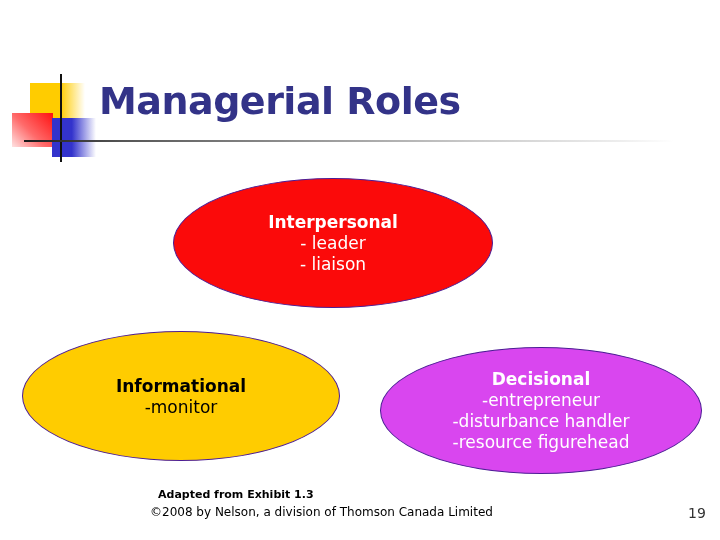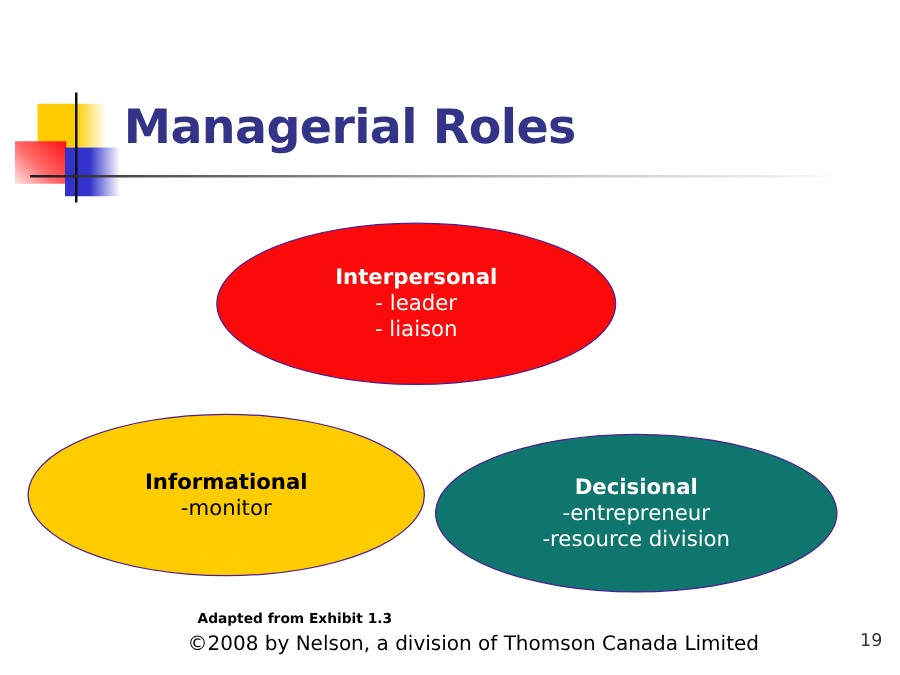--- a/index.html
+++ b/index.html
@@ -41,29 +41,29 @@
   .ellipse .heading{font-weight:bold;line-height:22px;}
   .ellipse-red{
     left:173px;top:178px;width:318px;height:128px;
     background:#fb0a0a;color:#ffffff;
   }
   .ellipse-yellow{
     left:22px;top:331px;width:316px;height:128px;
     background:#ffcc00;color:#000000;
   }
   .ellipse-blue{
-    left:348px;top:347px;width:320px;height:125px;
-    background:#0f766e;color:#ffffff;
+    left:380px;top:347px;width:320px;height:125px;
+    background:#d946ef;color:#ffffff;
   }
   
   .source-note{
     position:absolute;left:158px;top:488px;font-size:11px;color:#000000;white-space:nowrap;font-weight:bold;
   }
   .copyright{
-    position:absolute;left:150px;top:505px;font-size:16px;color:#000000;white-space:nowrap;
+    position:absolute;left:150px;top:505px;font-size:12px;color:#000000;white-space:nowrap;
   }
   .page-number{
     position:absolute;left:688px;top:505px;font-size:14px;color:#333333;
   }
 </style>
 </head>
 <body>
 
 <div class="slide">
 
@@ -82,20 +82,21 @@
   </div>
 
   <div class="ellipse ellipse-yellow">
     <div class="heading">Informational</div>
     <div class="item">-monitor</div>
   </div>
 
   <div class="ellipse ellipse-blue">
     <div class="heading">Decisional</div>
     <div class="item">-entrepreneur</div>
-    <div class="item">-resource division</div>
+    <div class="item">-disturbance handler</div>
+    <div class="item">-resource figurehead</div>
   </div>
 
   <div class="source-note">Adapted from Exhibit 1.3</div>
   <div class="copyright">©2008 by Nelson, a division of Thomson Canada Limited</div>
   <div class="page-number">19</div>
 
 </div>
 
 </body></html>

